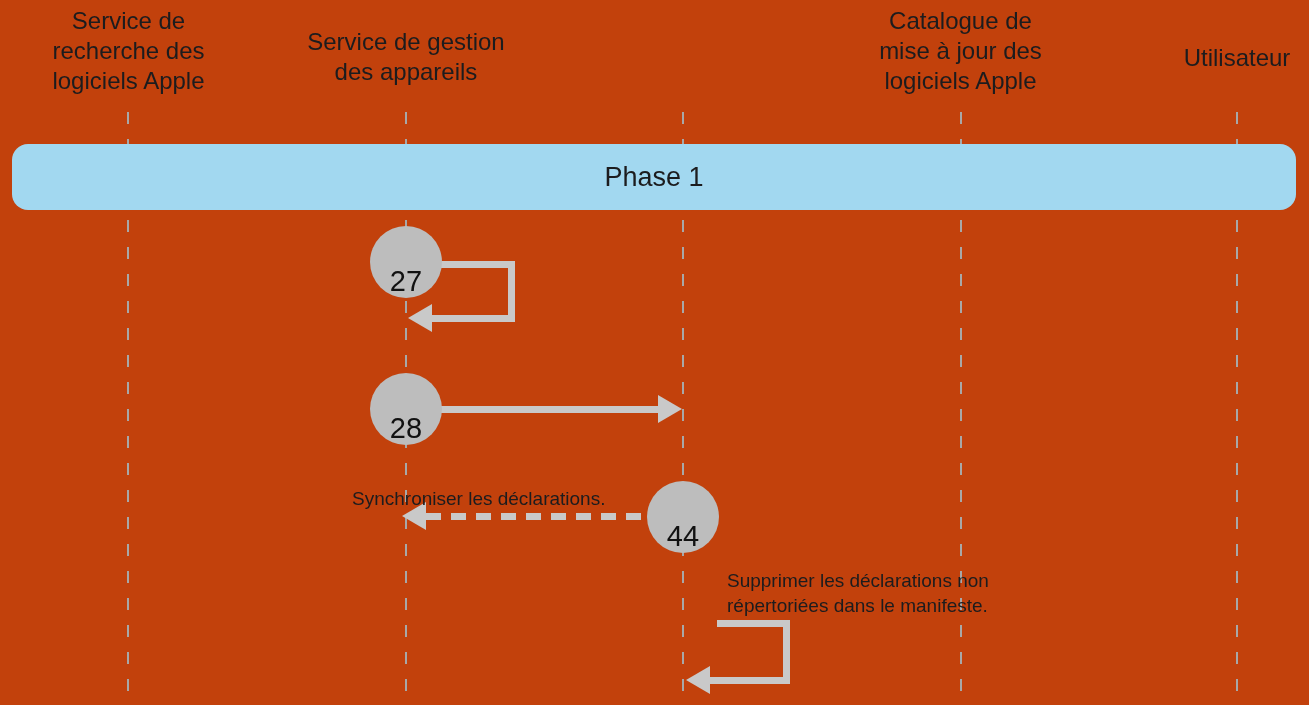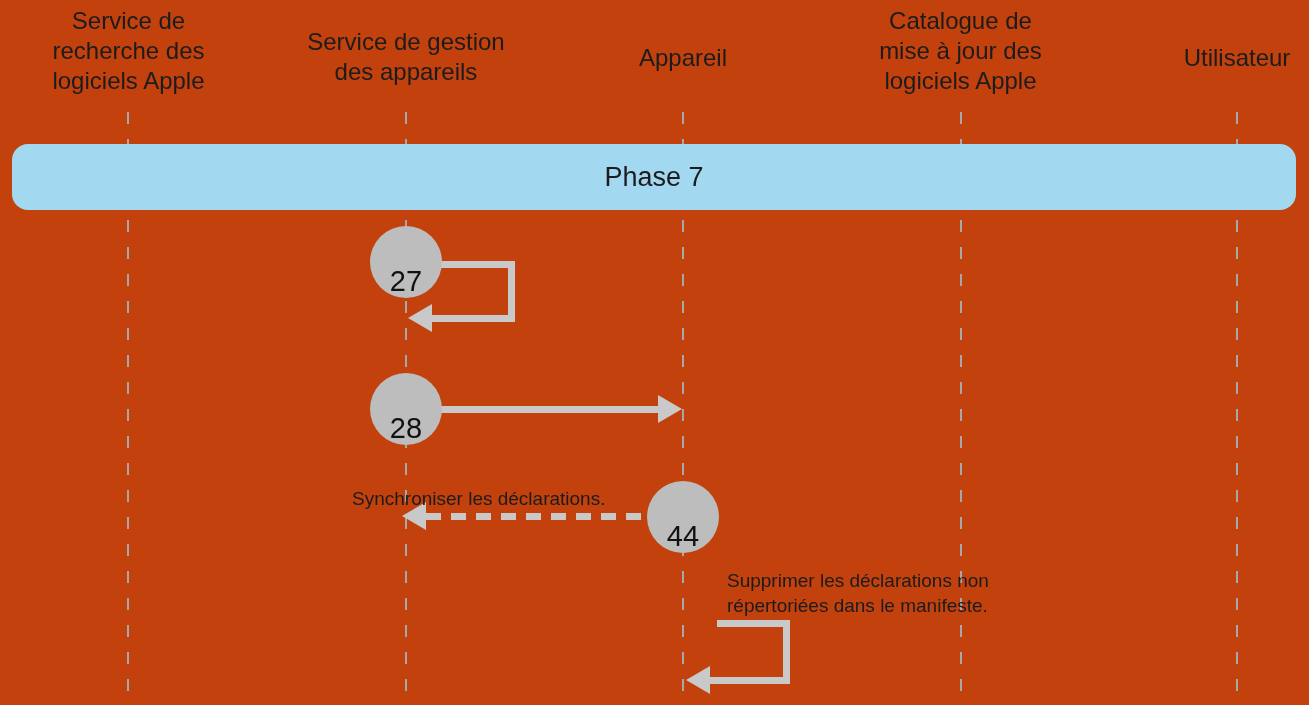--- a/index.html
+++ b/index.html
@@ -86,26 +86,25 @@
 <div class="canvas">
 
   <div class="lifeline" style="left:127px"></div>
   <div class="lifeline" style="left:405px"></div>
   <div class="lifeline" style="left:682px"></div>
   <div class="lifeline" style="left:960px"></div>
   <div class="lifeline" style="left:1236px"></div>
 
   <div class="hdr" style="left:41px;top:6px;width:175px">Service de recherche des logiciels Apple</div>
   <div class="hdr" style="left:301px;top:27px;width:210px">Service de gestion des appareils</div>
-  <div class="hdr" style="left:583px;top:43px;width:200px">Appareil</div>
   <div class="hdr" style="left:873px;top:6px;width:175px">Catalogue de mise à jour des logiciels Apple</div>
   <div class="hdr" style="left:1137px;top:43px;width:200px">Utilisateur</div>
 
   <div class="banner">
-    <span>Phase 7</span>
+    <span>Phase 1</span>
   </div>
 
   <div class="seg" style="left:440px;top:261px;width:75px;height:7px"></div>
   <div class="seg" style="left:508px;top:261px;width:7px;height:61px"></div>
   <div class="seg" style="left:428px;top:315px;width:87px;height:7px"></div>
   <div class="tri tri-left" style="left:408px;top:304px"></div>
   <div class="circle" style="left:370px;top:226px">
     <span>27</span>
   </div>
 

